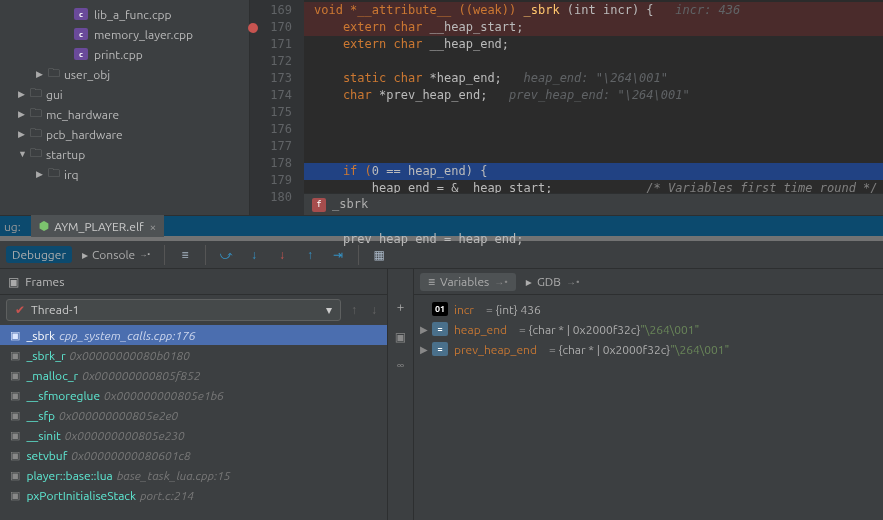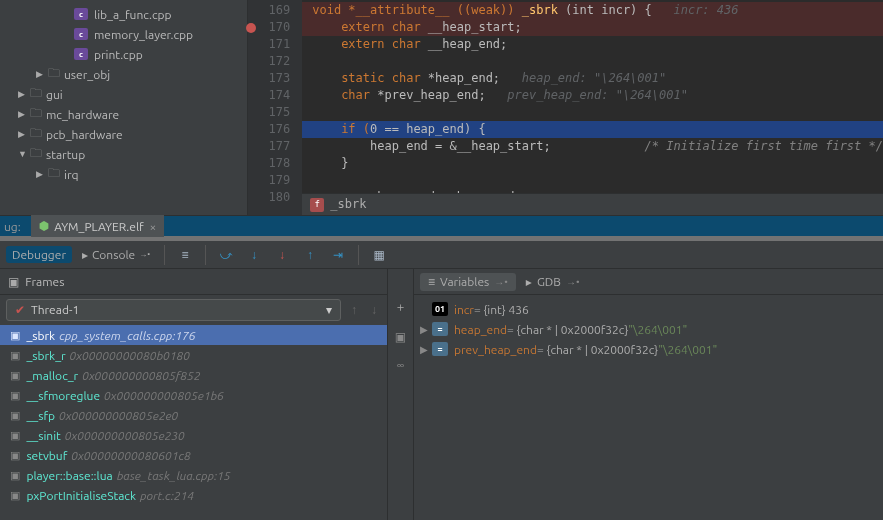--- a/index.html
+++ b/index.html
@@ -73,20 +73,21 @@
   padding-top: 2px;
   position: relative;
 }
 .code-line {
   height: 17px;
   padding-left: 10px;
   white-space: pre;
 }
 .code-line.hl {
   background: #214283;
+  margin-top: 42px;
 }
 .kw { color: #cc7832; }
 .fn { color: #ffc66d; }
 .cmt { color: #808080; font-style: italic; }
 .hint { color: #606366; font-style: italic; }
 .err-bg { background: #4a2b2b; }
 .breadcrumb {
   position: absolute;
   bottom: 0; left: 0; right: 0;
   height: 22px;
@@ -248,21 +249,21 @@
 .var-arrow { width: 12px; color:#888; font-size:10px;}
 .var-badge {
   display:inline-flex;width:16px;height:14px;
   align-items:center;justify-content:center;
   font-size:9px;font-weight:bold;border-radius:2px;
   margin-right:6px;
 }
 .badge-01 { background:#000000; color:#fff;}
 .badge-eq { background:#4a708b; color:#fff;}
 .var-name { color:#c57633; }
-.var-val { color:#adadad; margin-left:0;}
+.var-val { color:#adadad; margin-left:12px;}
 .var-str { color:#6a8759; }
 </style>
 </head>
 <body>
 
 <div class="top-area">
   <div class="project-tree">
     <div class="tree-item depth2">
         <span class="cpp-icon">c</span>
         <span>lib_a_func.cpp</span>
@@ -324,21 +325,21 @@
     </div>
     <div class="code">
       <div class="code-line err-bg"><span class="kw">void *__attribute__ ((weak)) </span><span class="fn">_sbrk</span><span> (int incr) {   </span><span class="hint">incr: 436</span></div>
       <div class="code-line err-bg"><span class="kw">    extern char </span><span>__heap_start</span><span>;</span></div>
       <div class="code-line"><span class="kw">    extern char </span><span>__heap_end</span><span>;</span></div>
       <div class="code-line"></div>
       <div class="code-line"><span class="kw">    static char </span><span>*heap_end;   </span><span class="hint">heap_end: "\264\001"</span></div>
       <div class="code-line"><span class="kw">    char </span><span>*prev_heap_end;   </span><span class="hint">prev_heap_end: "\264\001"</span></div>
       <div class="code-line"></div>
       <div class="code-line hl"><span class="kw">    if (</span><span>0</span><span> == heap_end) {</span></div>
-      <div class="code-line"><span>        heap_end = &amp;__heap_start;             </span><span class="cmt">/* Initialize first time first */</span></div>
+      <div class="code-line"><span>        heap_end = &amp;__heap_start;             </span><span class="cmt">/* Variables first time round */</span></div>
       <div class="code-line"><span>    }</span></div>
       <div class="code-line"></div>
       <div class="code-line"><span>    prev heap end = heap end;</span></div>
       <div class="breadcrumb">
           <span class="f-icon">f</span>
           <span>_sbrk</span>
         </div>
     </div>
   </div>
 </div>

